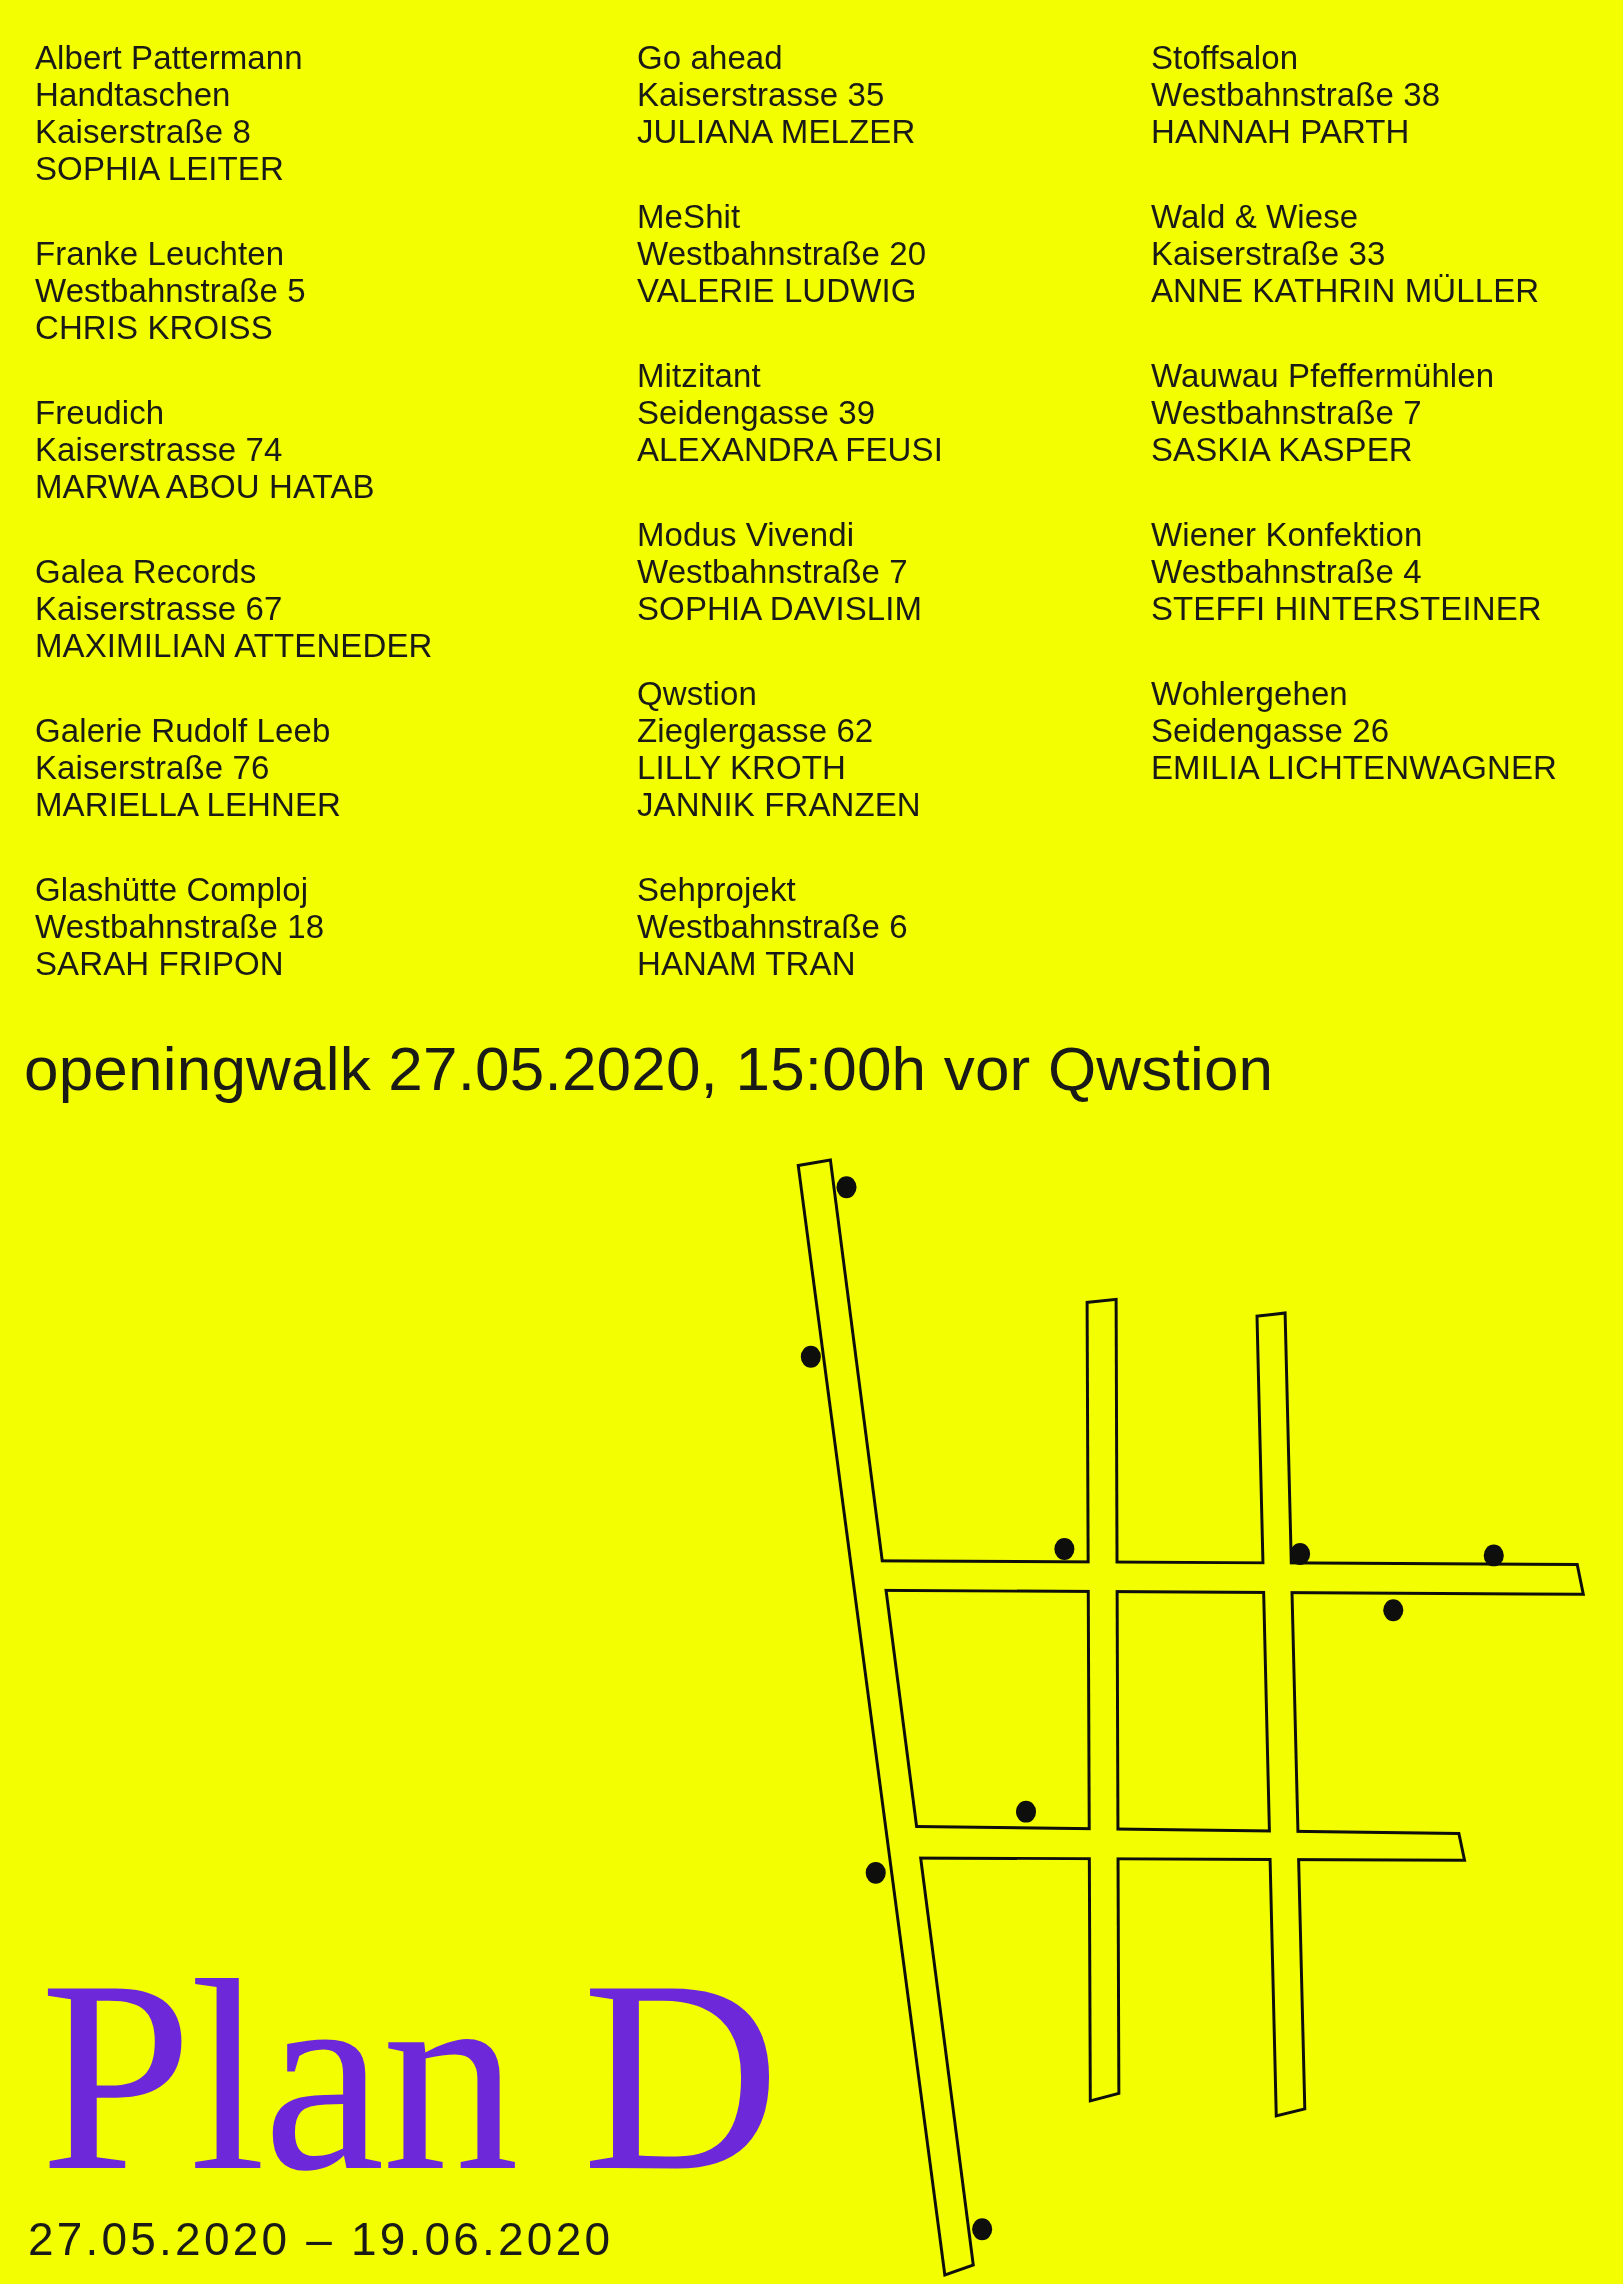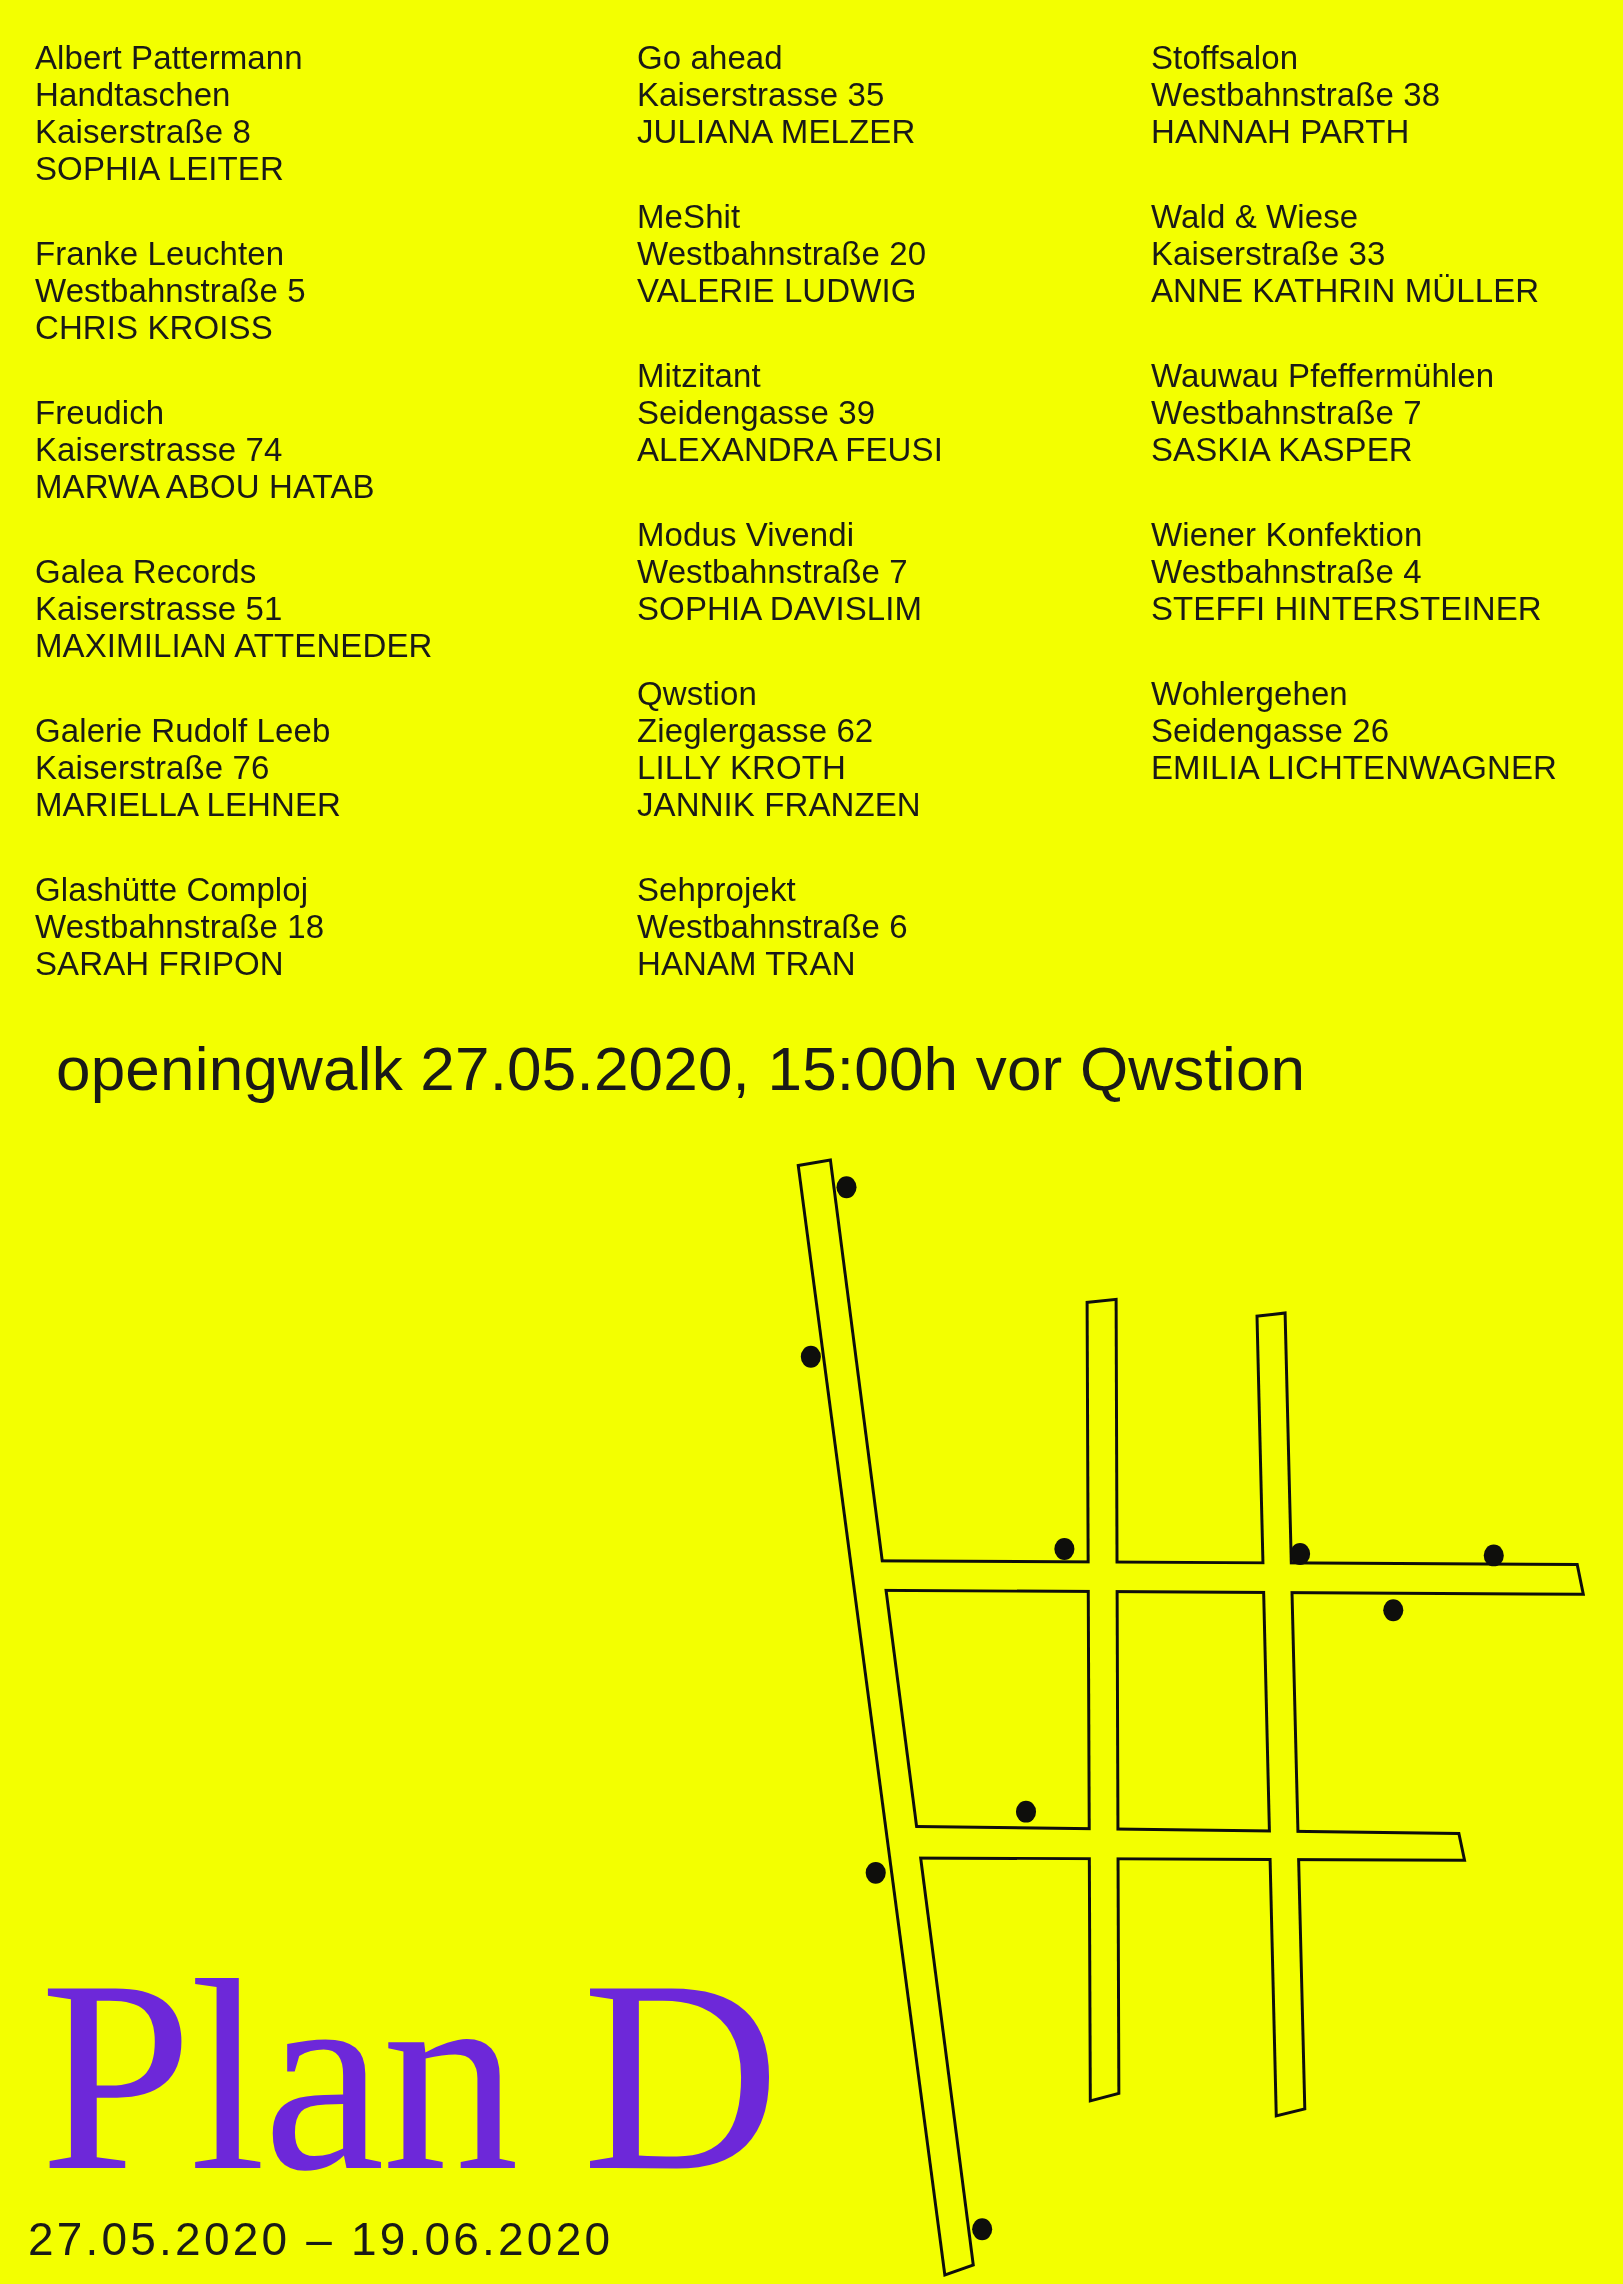--- a/index.html
+++ b/index.html
@@ -18,21 +18,21 @@
   #col-2{left:637px;}
   #col-3{left:1151px;}
   .entry{margin:0 0 48px 0;}
   .entry:last-child{margin-bottom:0;}
   .line{
     font-size:33px;line-height:37px;white-space:nowrap;
     letter-spacing:0.1px;
   }
   .line.name{font-weight:500;}
   .opening{
-    position:absolute;left:56px;top:1035px;
+    position:absolute;left:24px;top:1035px;
     font-size:62px;line-height:1.1;font-weight:500;
     white-space:nowrap;letter-spacing:0.2px;
   }
   .brand{
     position:absolute;left:40px;top:1939px;
     font-family:"Liberation Serif","DejaVu Serif",serif;
     font-size:274px;line-height:1;font-weight:400;
     letter-spacing:-2.7px;white-space:nowrap;
   }
   .dates{
@@ -80,21 +80,21 @@
         <div class="line address">Westbahnstraße 5</div>
         <div class="line person">CHRIS KROISS</div>
       </div>
       <div class="entry">
         <div class="line name">Freudich</div>
         <div class="line address">Kaiserstrasse 74</div>
         <div class="line person">MARWA ABOU HATAB</div>
       </div>
       <div class="entry">
         <div class="line name">Galea Records</div>
-        <div class="line address">Kaiserstrasse 51</div>
+        <div class="line address">Kaiserstrasse 67</div>
         <div class="line person">MAXIMILIAN ATTENEDER</div>
       </div>
       <div class="entry">
         <div class="line name">Galerie Rudolf Leeb</div>
         <div class="line address">Kaiserstraße 76</div>
         <div class="line person">MARIELLA LEHNER</div>
       </div>
       <div class="entry">
         <div class="line name">Glashütte Comploj</div>
         <div class="line address">Westbahnstraße 18</div>

